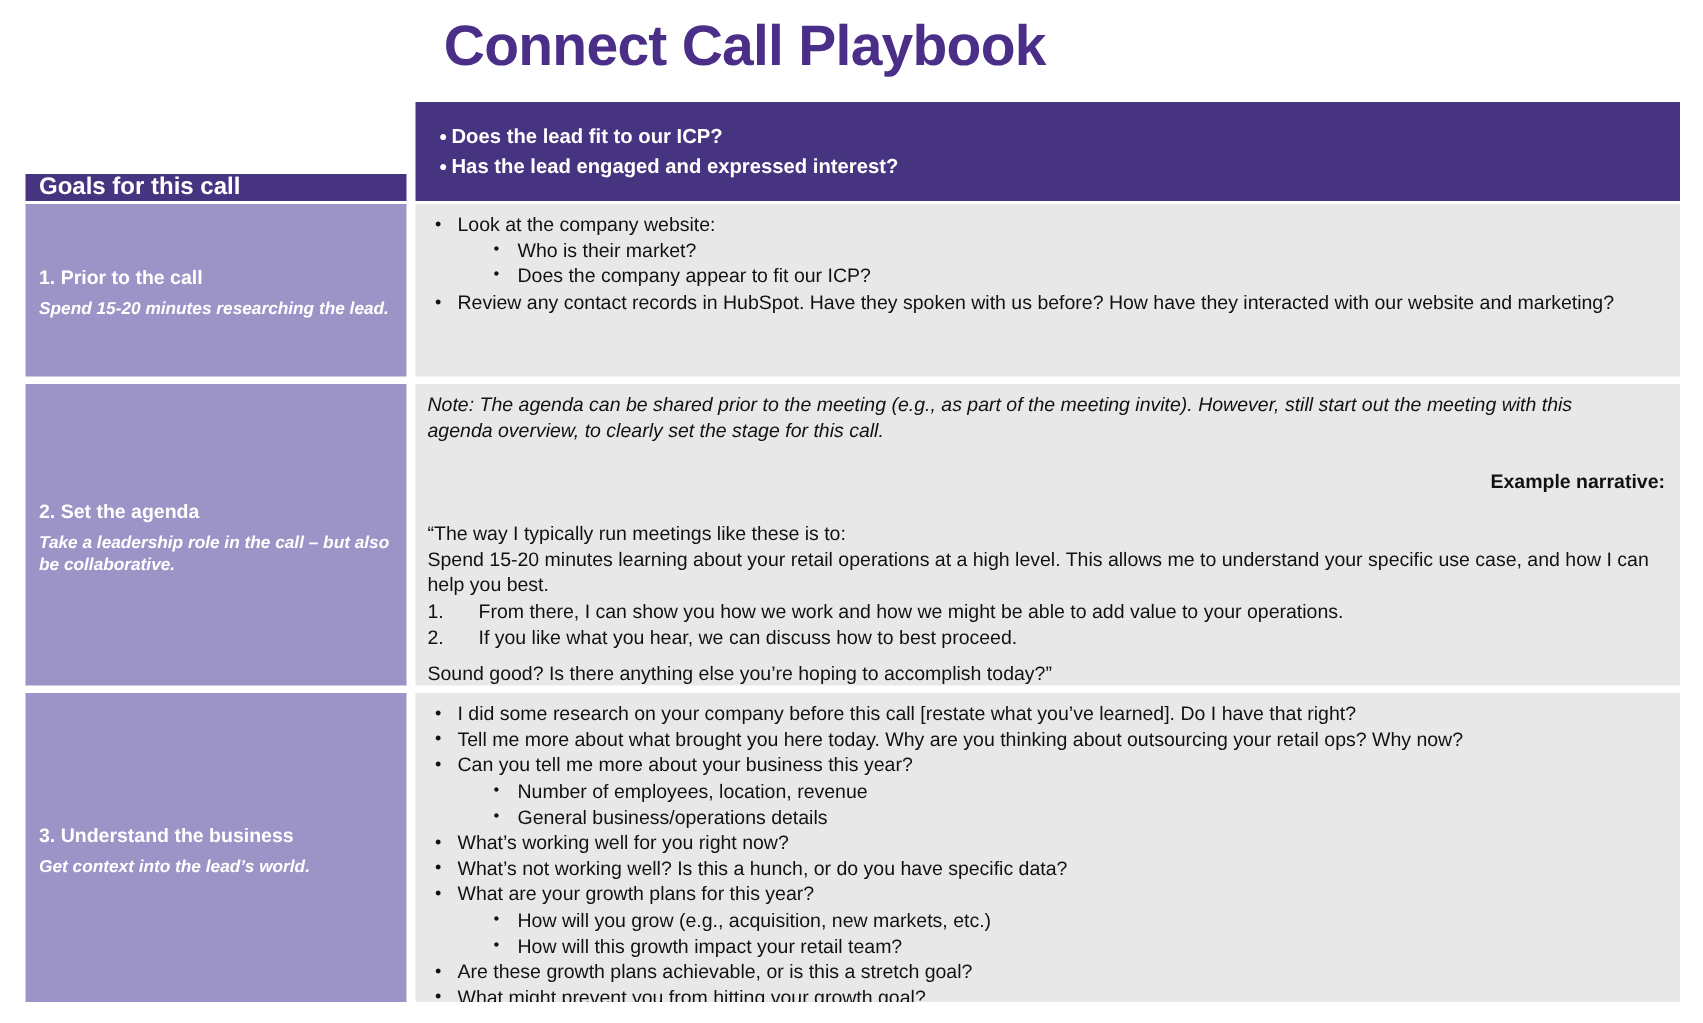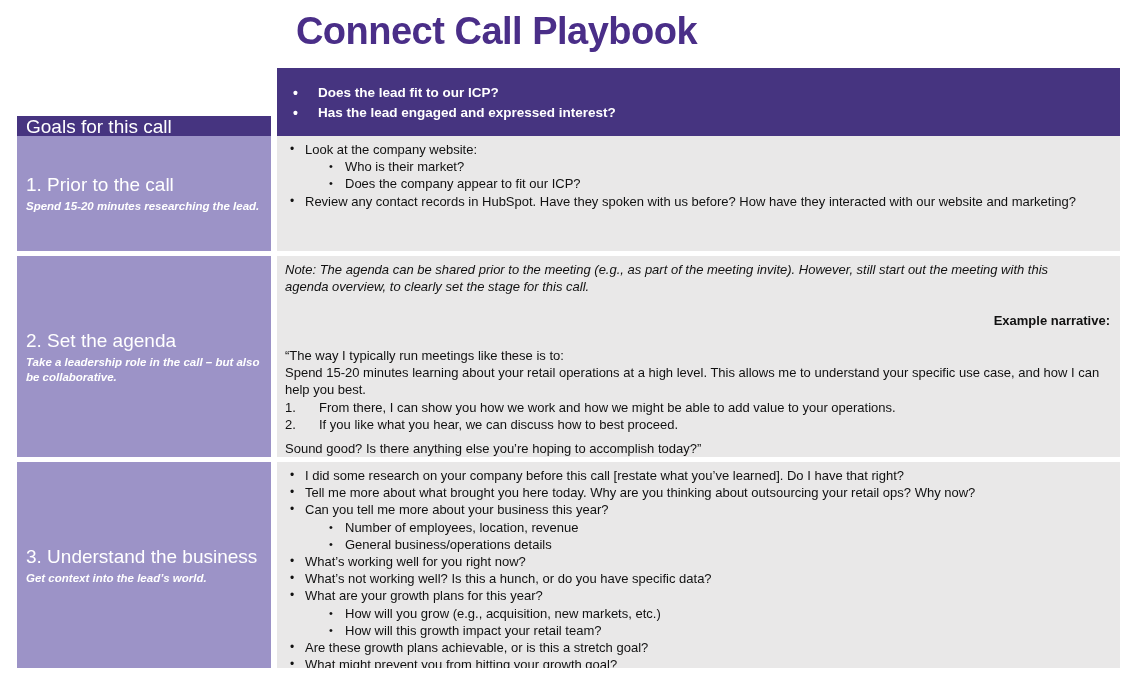--- a/index.html
+++ b/index.html
@@ -38,37 +38,37 @@
   .t-row.header-row   { height: 63px; }
   .t-row.row-1        { height: 115px; }
   .t-row.row-2        { height: 201px; }
   .t-row.row-3        { height: 206px; }
 
   
   .hdr-cell { background: var(--header-bg, #463480); color: #ffffff; }
   .hdr-left {
     display: flex; align-items: center;
     padding-left: 9px;
-    font-size: 19px; font-weight: normal; margin-top: 48px;
+    font-size: 16px; font-weight: bold; margin-top: 48px;
   }
   .hdr-right {
     display: flex; flex-direction: column; justify-content: center;
     font-size: 13.5px; font-weight: bold;
   }
-  .hdr-li { position: relative; padding-left: 41px; line-height: 20px; }
+  .hdr-li { position: relative; padding-left: 24px; line-height: 20px; }
   .hdr-li::before { content: "\2022"; position: absolute; left: 16px; font-size: 14px; }
 
   
   .side-cell {
     background: var(--side-bg, #9C93C7);
     color: #ffffff;
     display: flex; flex-direction: column; justify-content: center;
     padding: 4px 10px 4px 9px;
   }
-  .side-heading { font-size: 19px; font-weight: normal; line-height: 24px; }
+  .side-heading { font-size: 13px; font-weight: bold; line-height: 24px; }
   .side-subtitle { font-size: 11.5px; font-weight: bold; font-style: italic; line-height: 15px; margin-top: 2px; }
 
   
   .content-cell {
     background: var(--content-bg, #E9E8E8);
     color: #111111;
     font-size: 13px;
     line-height: 17.2px;
     padding: 5px 10px 4px 2px;
     overflow: hidden;

